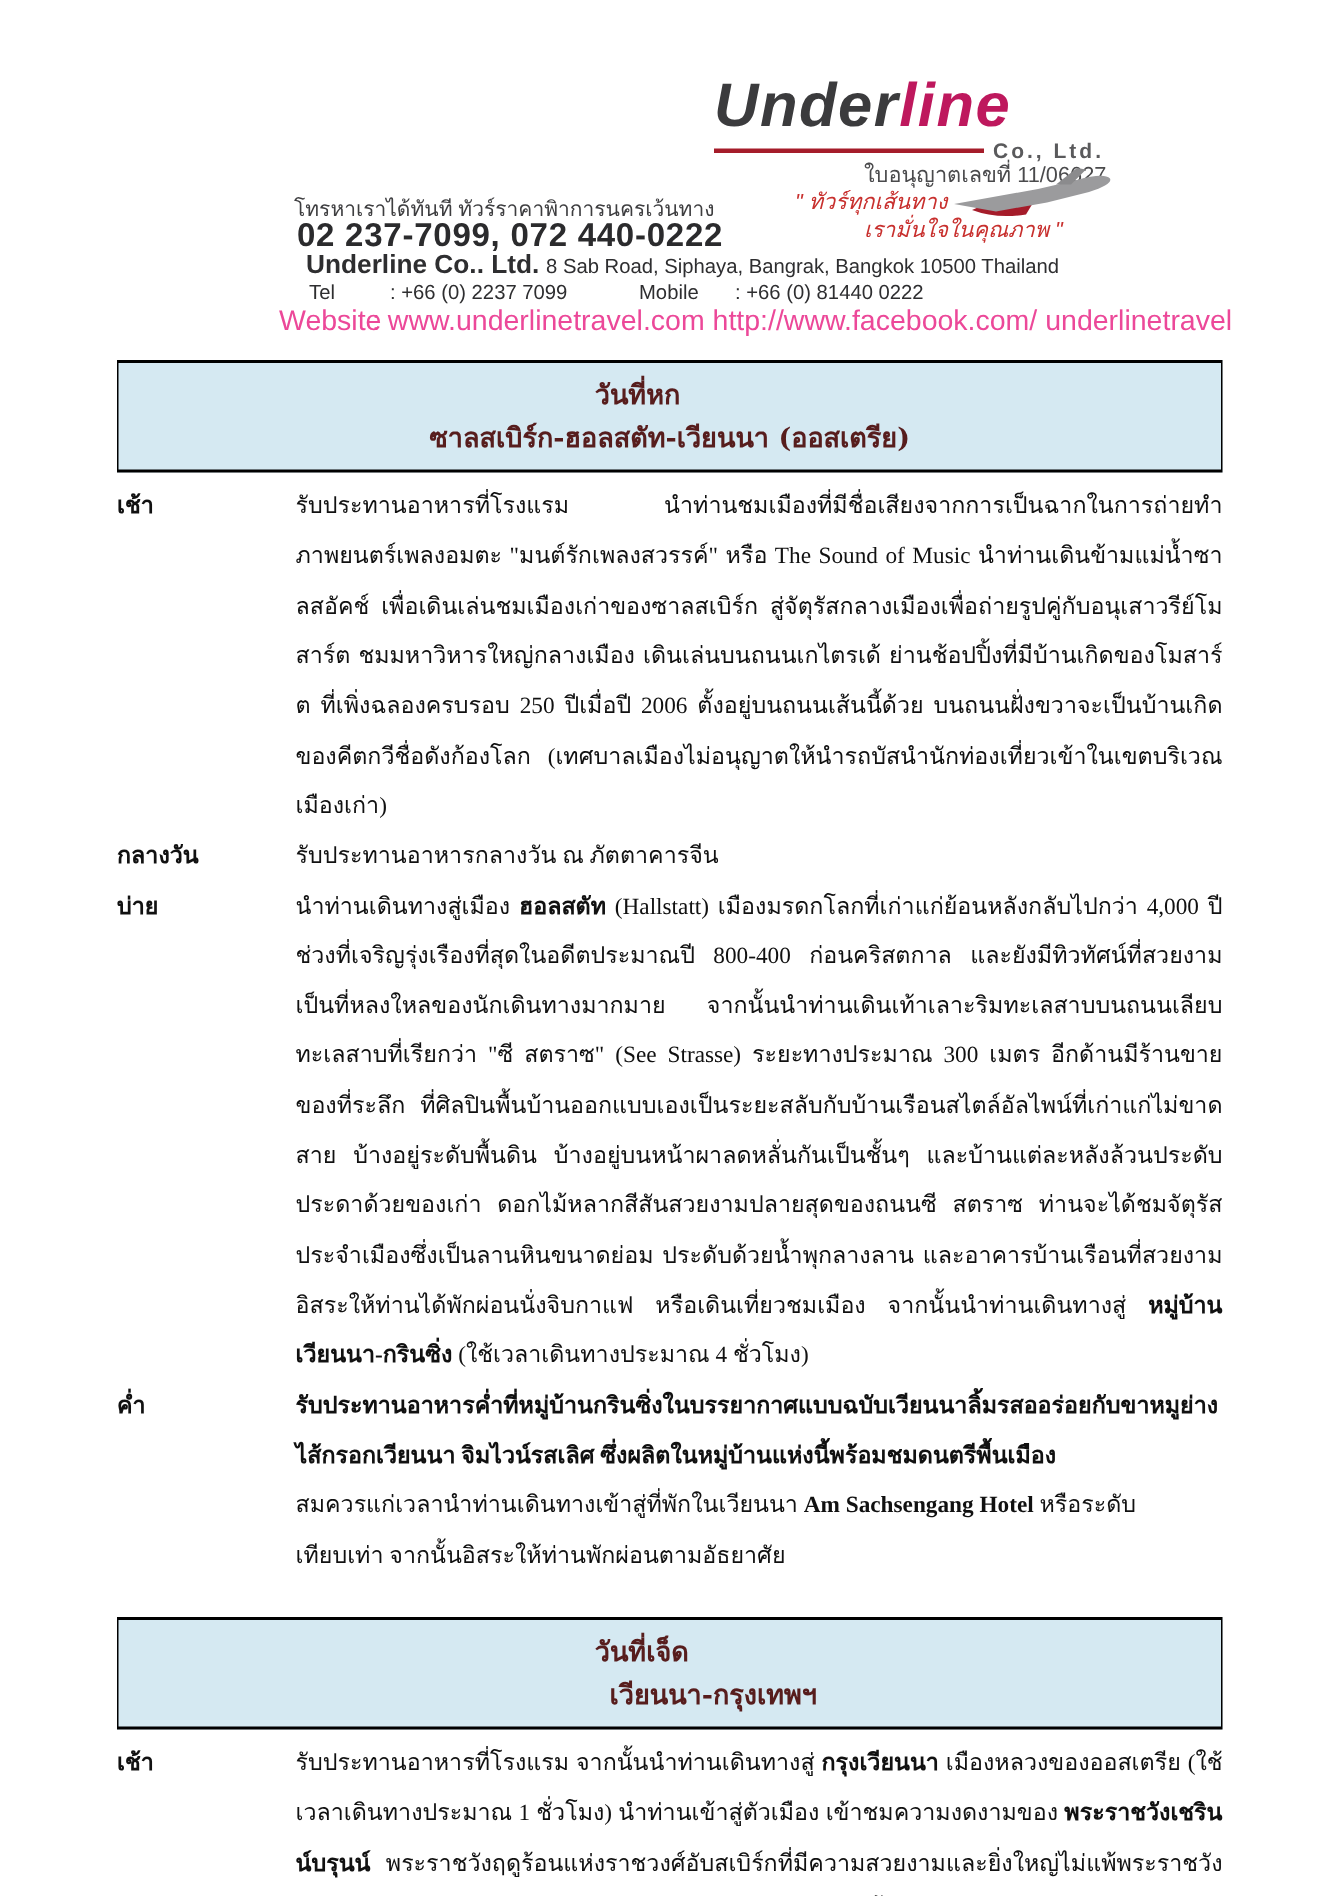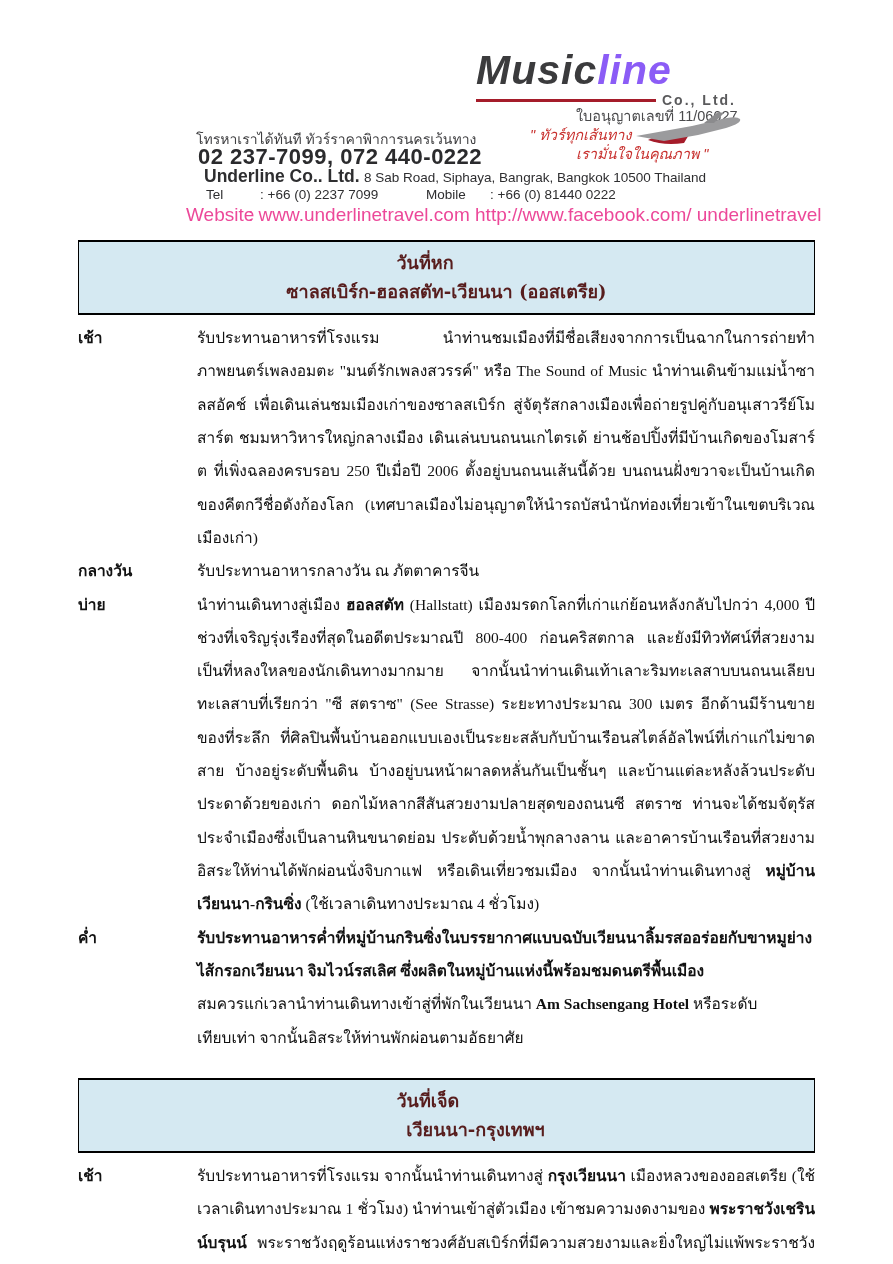--- a/index.html
+++ b/index.html
@@ -11,21 +11,21 @@
     overflow: hidden;
   }
   .content { width: 737px; margin: 0 auto; }
 
   
   .header { position: relative; height: 186px; margin-top: 54px; font-family: "Liberation Sans", sans-serif; }
 
   .logo { position: absolute; left: 398px; top: -4px; width: 260px; }
   .logo-word { font-style: italic; font-weight: bold; font-size: 41px; letter-spacing: 1px; line-height: 1; white-space: nowrap; }
   .lw-dark { color: #3b3b3d; }
-  .lw-red  { color: #8b5cf6; }
+  .lw-red  { color: #be185d; }
   .logo-sub { display: flex; align-items: center; margin-top: 1px; }
   .logo-rule { flex: 1; height: 3px; background: #a51c2a; margin-right: 6px; }
   .logo-suffix { font-weight: bold; font-size: 14px; color: #5a5a5c; letter-spacing: 2px; }
 
   .license { position: absolute; left: 498px; top: 50px; font-size: 14.5px; color: #4a4a4c; }
 
   .call-line { position: absolute; left: 118px; top: 74px; font-size: 14px; color: #3e3e40; }
   .phones { position: absolute; left: 120px; top: 90px; font-size: 22px; font-weight: bold; color: #2b2b2d; letter-spacing: 0.5px; }
 
   .slogan { position: absolute; left: 452px; top: 72px; color: #c8302e; font-style: italic; font-size: 14.5px; line-height: 1.3; white-space: nowrap; }
@@ -80,21 +80,21 @@
   .row-text .b { font-weight: bold; }
 </style>
 </head>
 <body>
 
 <div class="content">
 
   <div class="header">
 
     <div class="logo">
-      <div class="logo-word"><span class="lw-dark">Music</span><span class="lw-red">line</span></div>
+      <div class="logo-word"><span class="lw-dark">Under</span><span class="lw-red">line</span></div>
       <div class="logo-sub">
         <span class="logo-rule"></span>
         <span class="logo-suffix">Co., Ltd.</span>
       </div>
     </div>
 
     <div class="license">ใบอนุญาตเลขที่ 11/06627</div>
 
     <div class="call-line">โทรหาเราได้ทันที ทัวร์ราคาพิาการนครเว้นทาง</div>
     <div class="phones">02 237-7099, 072 440-0222</div>

